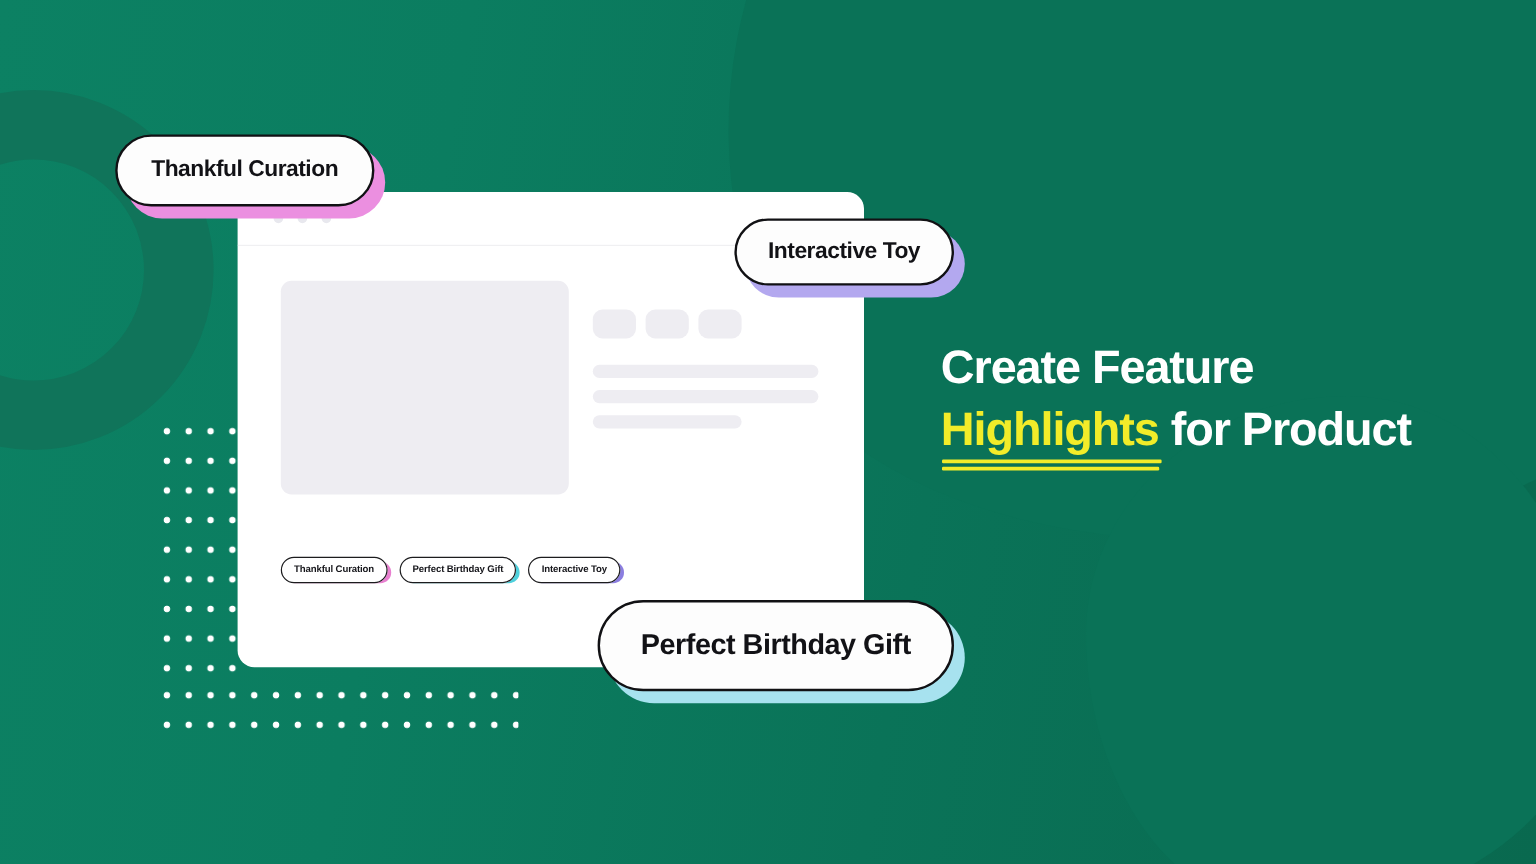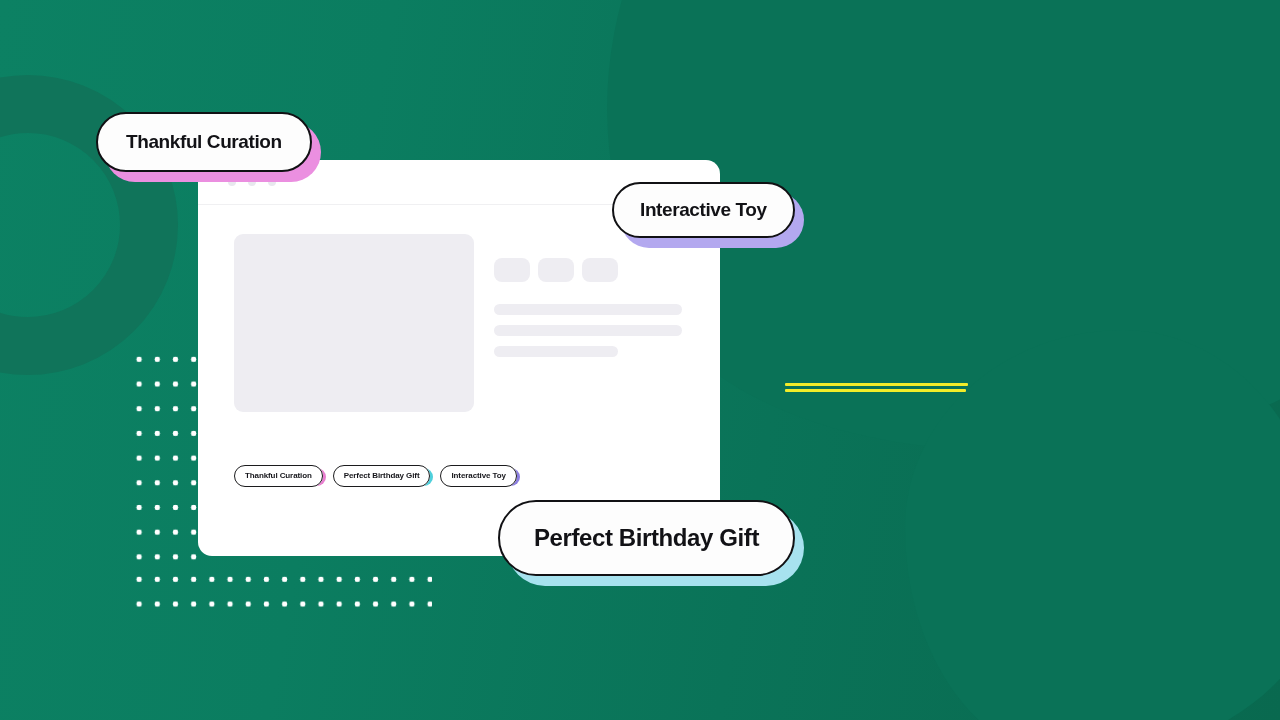--- a/index.html
+++ b/index.html
@@ -205,19 +205,21 @@
     <span class="bubble-shadow" style="background:#b3a8ef"></span>
     <div class="bubble-face">Interactive Toy</div>
   </div>
 
   <div class="bubble" id="bubble-birthday">
     <span class="bubble-shadow" style="background:#a7e2ef"></span>
     <div class="bubble-face">Perfect Birthday Gift</div>
   </div>
 
   <div class="headline">
+    <div>Create Feature</div>
+    <div><span class="hl-accent">Highlights</span><span> for Product</span></div>
   </div>
   <div class="hl-underline">
     <i></i>
     <i></i>
   </div>
 
 </div>
 
 </body></html>

